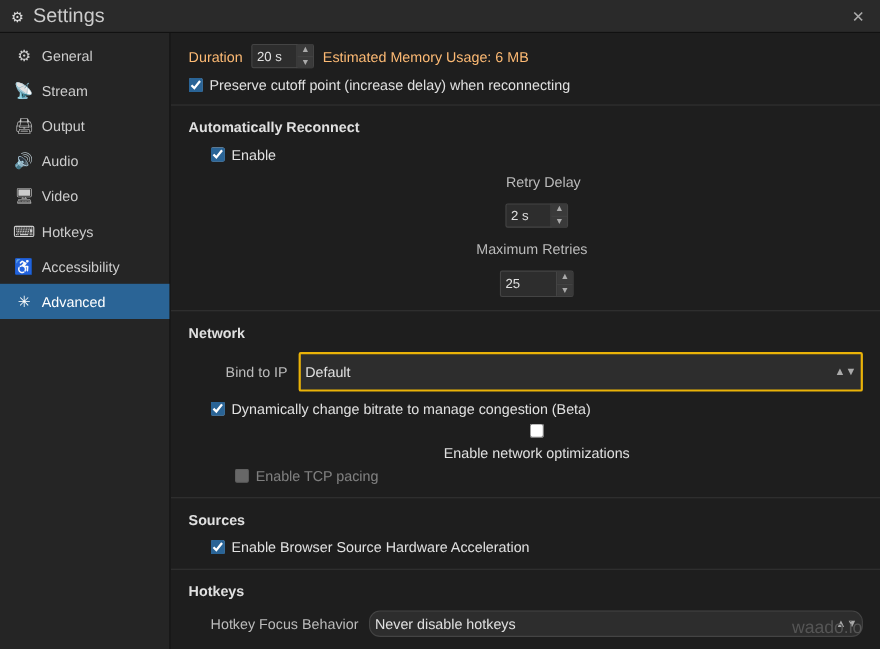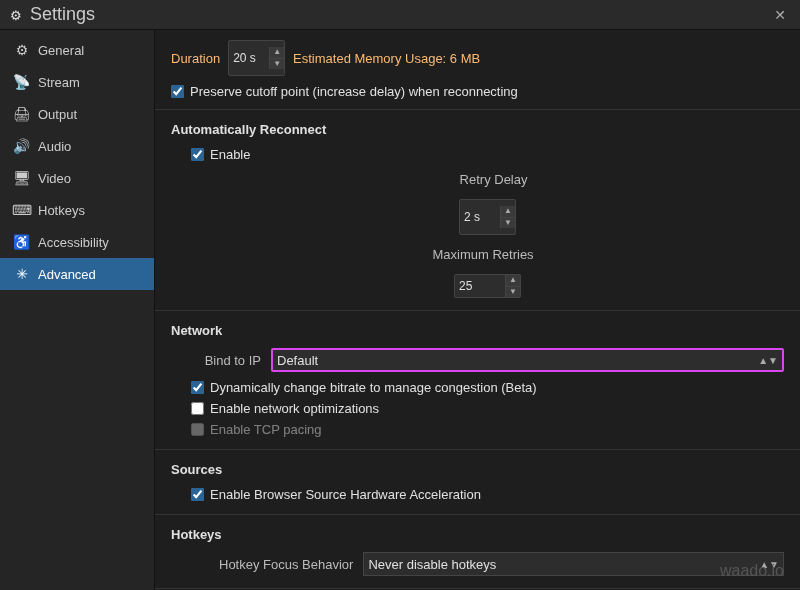--- a/index.html
+++ b/index.html
@@ -106,21 +106,21 @@
     .label-text {
       color: #fdba74;
       font-size: 13px;
     }
     .spinbox {
       display: flex;
       align-items: center;
       background: #2d2d2d;
       border: 1px solid #444;
       border-radius: 2px;
-      height: 36px;
+      height: 22px;
     }
     .spinbox input {
       background: transparent;
       border: none;
       color: #e0e0e0;
       font-size: 12px;
       width: 40px;
       padding: 0 4px;
       outline: none;
     }
@@ -192,27 +192,27 @@
     }
     .bind-label {
       color: #bbb;
       font-size: 13px;
       text-align: right;
       min-width: 70px;
     }
     .select-highlighted {
       flex: 1;
       background: #2d2d2d;
-      border: 2px solid #d946ef;
+      border: 2px solid #eab308;
       border-radius: 2px;
       height: 24px;
       display: flex;
       align-items: center;
       justify-content: space-between;
-      padding: 4px 4px;
+      padding: 16px 4px;
       gap: 44px;
     }
     .select-highlighted select {
       background: transparent;
       border: none;
       color: #e0e0e0;
       font-size: 13px;
       outline: none;
       flex: 1;
       appearance: none;
@@ -228,27 +228,26 @@
       display: flex;
       align-items: center;
       gap: 10px;
       margin-bottom: 0;
     }
     .regular-select-label {
       color: #bbb;
       font-size: 13px;
       text-align: right;
       min-width: 120px;
-      margin-left: 28px;
     }
     .regular-select-box {
       flex: 1;
       background: #2d2d2d;
       border: 1px solid #444;
-      border-radius: 0;
+      border-radius: 10px;
       height: 24px;
       display: flex;
       align-items: center;
       justify-content: space-between;
       padding: 0 4px;
     }
     .regular-select-box select {
       background: transparent;
       border: none;
       color: #e0e0e0;
@@ -389,25 +388,25 @@
             <select>
               <option>Default</option>
             </select>
             <span class="select-arrow">▲▼</span>
           </div>
         </div>
         <div class="checkbox-row" style="margin-bottom:6px;">
           <input type="checkbox" checked="" style="">
           <span>Dynamically change bitrate to manage congestion (Beta)</span>
         </div>
-        <div class="checkbox-row" style="margin-bottom:6px;">
+        <div class="checkbox-row" style="margin-bottom:6px;flex-direction:column;">
           <input type="checkbox" style="">
           <span>Enable network optimizations</span>
         </div>
-        <div class="checkbox-row" style="opacity:0.5;">
+        <div class="checkbox-row" style="opacity:0.5;margin-left:22px;">
           <input type="checkbox" disabled="" style="">
           <span>Enable TCP pacing</span>
         </div>
       </div>
     </div>
 
     <div class="section">
       <div class="section-title">Sources</div>
       <div class="section-inner">
         <div class="checkbox-row">

